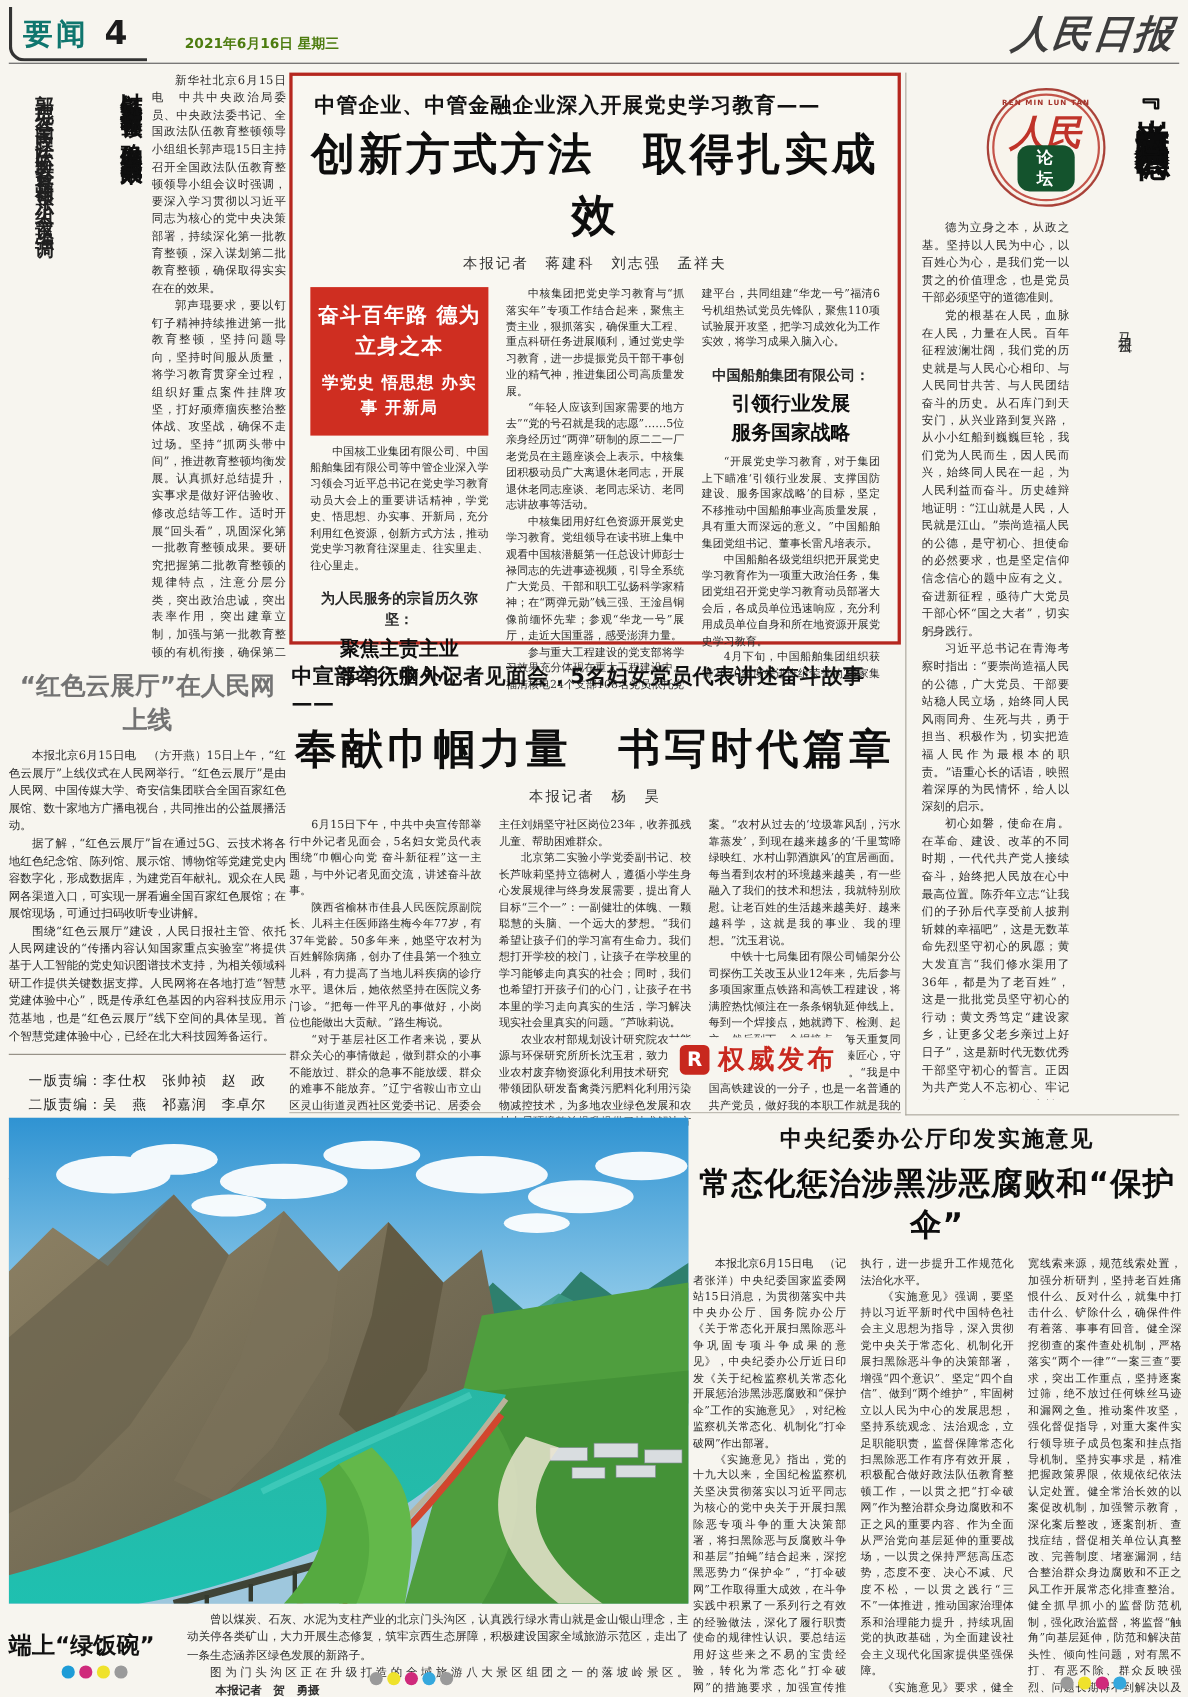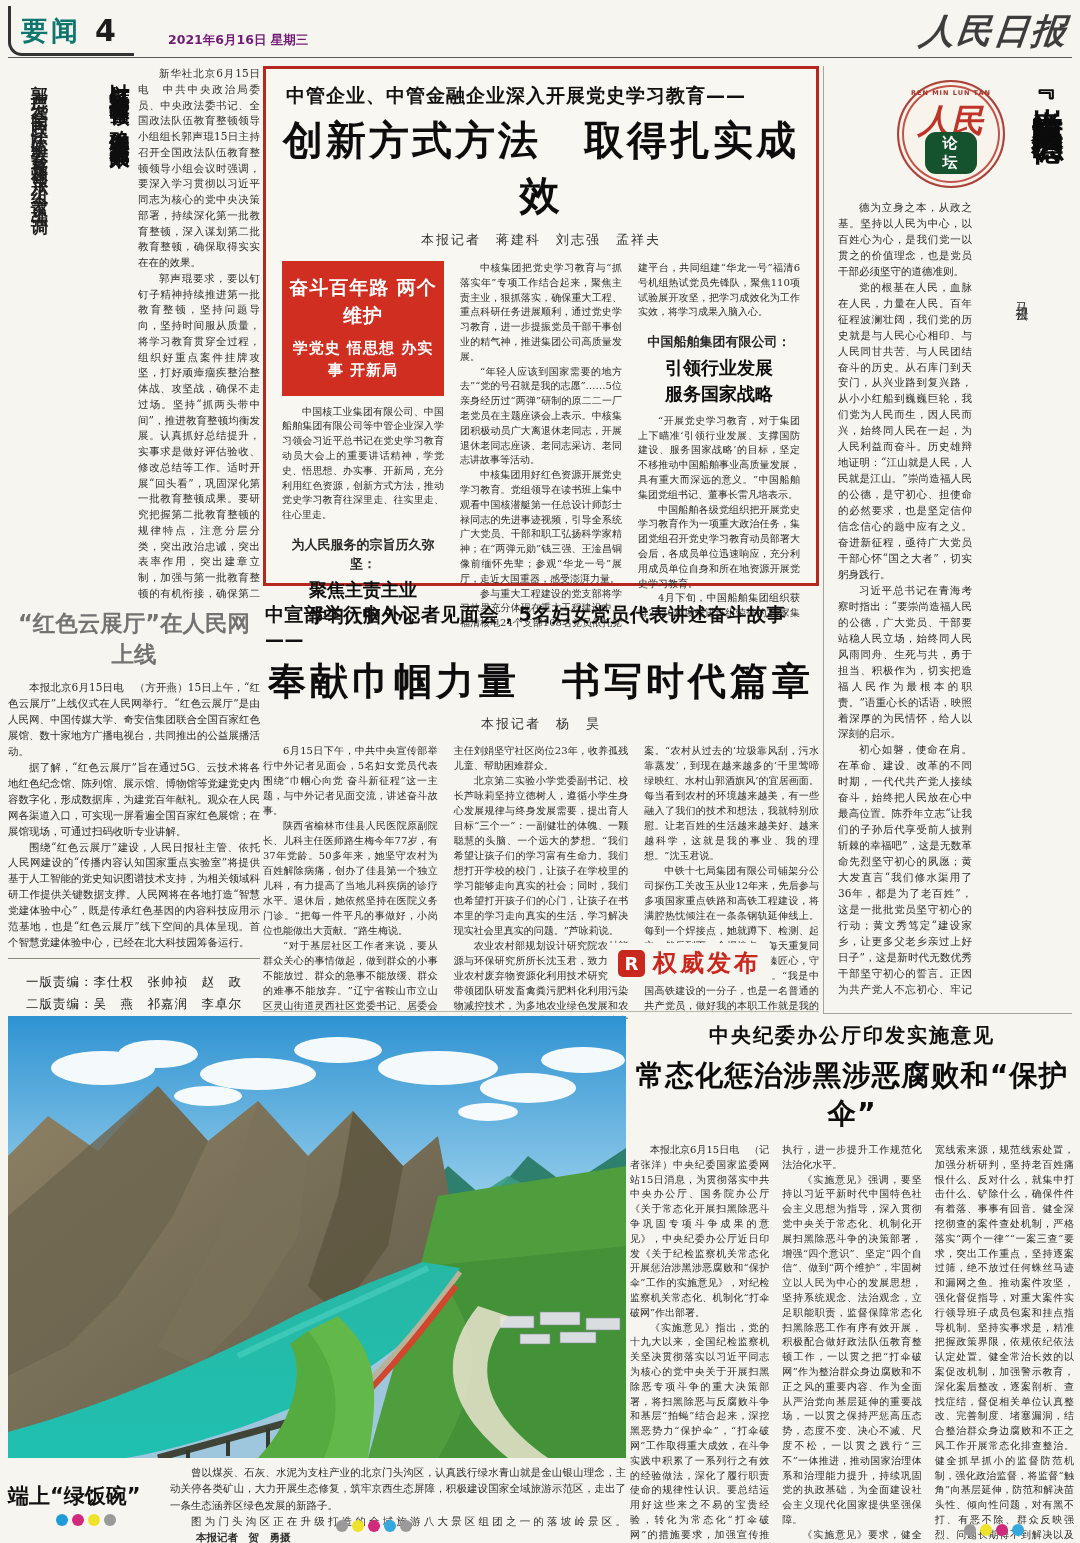--- a/index.html
+++ b/index.html
@@ -11,21 +11,21 @@
   *{box-sizing:border-box;margin:0;padding:0;}
   html,body{background:#e9e6de;}
   .page{position:relative;width:1080px;height:1543px;background:#f7f5ef;margin:0 auto;
         font-family:var(--serif);color:var(--ink);overflow:hidden;}
   
   .hdr{position:absolute;left:8px;top:4px;width:1064px;height:54px;border-bottom:1px solid #5a5a5a;}
   .bracket{position:absolute;left:0;top:2px;height:50px;border-left:3px solid #333;border-bottom:3px solid #333;
            border-bottom-left-radius:14px;padding:6px 18px 4px 10px;display:flex;align-items:center;gap:14px;}
   .sec{font-family:var(--sans);font-weight:900;font-size:27px;letter-spacing:3px;color:#0f766e;}
   .num{font-family:var(--sans);font-weight:700;font-size:30px;color:#1c1c1c;}
-  .pdate{position:absolute;left:160px;bottom:8px;font-size:12.5px;font-weight:700;color:#701a75;font-family:var(--sans);}
+  .pdate{position:absolute;left:160px;bottom:8px;font-size:12.5px;font-weight:700;color:#4d7c0f;font-family:var(--sans);}
   .masthead{position:absolute;right:4px;top:4px;font-size:35px;font-weight:900;color:#3d3d3d;
             font-family:var(--serif);font-style:italic;transform:skewX(-6deg);letter-spacing:2px;}
   
   .flow p{margin:0;text-indent:2em;text-align:justify;}
   .smalltext{font-size:10.5px;line-height:1.5;color:#2e2e2e;overflow:hidden;}
   .vtext{writing-mode:vertical-rl;text-orientation:upright;}
   
   .guo{position:absolute;left:8px;top:66px;width:252px;height:534px;display:flex;gap:8px;}
   .guo-kicker{width:44px;font-size:17px;font-weight:700;letter-spacing:6px;padding-top:6px;color:#1f1f1f;
               font-family:var(--serif);margin:0 auto;}
@@ -120,21 +120,21 @@
         <p>郭声琨要求，要以钉钉子精神持续推进第一批教育整顿，坚持问题导向，坚持时间服从质量，将学习教育贯穿全过程，组织好重点案件挂牌攻坚，打好顽瘴痼疾整治整体战、攻坚战，确保不走过场。坚持“抓两头带中间”，推进教育整顿均衡发展。认真抓好总结提升，实事求是做好评估验收、修改总结等工作。适时开展“回头看”，巩固深化第一批教育整顿成果。要研究把握第二批教育整顿的规律特点，注意分层分类，突出政治忠诚，突出表率作用，突出建章立制，加强与第一批教育整顿的有机衔接，确保第二批教育整顿平稳起步、顺利开局。</p>
       </div>
   </section>
 
   <section class="box">
     <div class="box-kicker">中管企业、中管金融企业深入开展党史学习教育——</div>
     <h1 class="box-head">创新方式方法　取得扎实成效</h1>
     <div class="box-byline">本报记者　蒋建科　刘志强　孟祥夫</div>
     <div class="box-body flow">
       <div class="badge">
-        <div class="b1">奋斗百年路 两个维护</div>
+        <div class="b1">奋斗百年路 德为立身之本</div>
         <div class="b2">学党史 悟思想 办实事 开新局</div>
       </div>
       <p class="intro">中国核工业集团有限公司、中国船舶集团有限公司等中管企业深入学习领会习近平总书记在党史学习教育动员大会上的重要讲话精神，学党史、悟思想、办实事、开新局，充分利用红色资源，创新方式方法，推动党史学习教育往深里走、往实里走、往心里走。</p>
       <div class="company">为人民服务的宗旨历久弥坚：</div>
       <div class="subhead">聚焦主责主业
 学习入脑入心</div>
       <div class="flow">
           <p>中核集团把党史学习教育与“抓落实年”专项工作结合起来，聚焦主责主业，狠抓落实，确保重大工程、重点科研任务进展顺利，通过党史学习教育，进一步提振党员干部干事创业的精气神，推进集团公司高质量发展。</p>
           <p>“年轻人应该到国家需要的地方去”“党的号召就是我的志愿”……5位亲身经历过“两弹”研制的原二二一厂老党员在主题座谈会上表示。中核集团积极动员广大离退休老同志，开展退休老同志座谈、老同志采访、老同志讲故事等活动。</p>
           <p>中核集团用好红色资源开展党史学习教育。党组领导在读书班上集中观看中国核潜艇第一任总设计师彭士禄同志的先进事迹视频，引导全系统广大党员、干部和职工弘扬科学家精神；在“两弹元勋”钱三强、王淦昌铜像前缅怀先辈；参观“华龙一号”展厅，走近大国重器，感受澎湃力量。</p>

